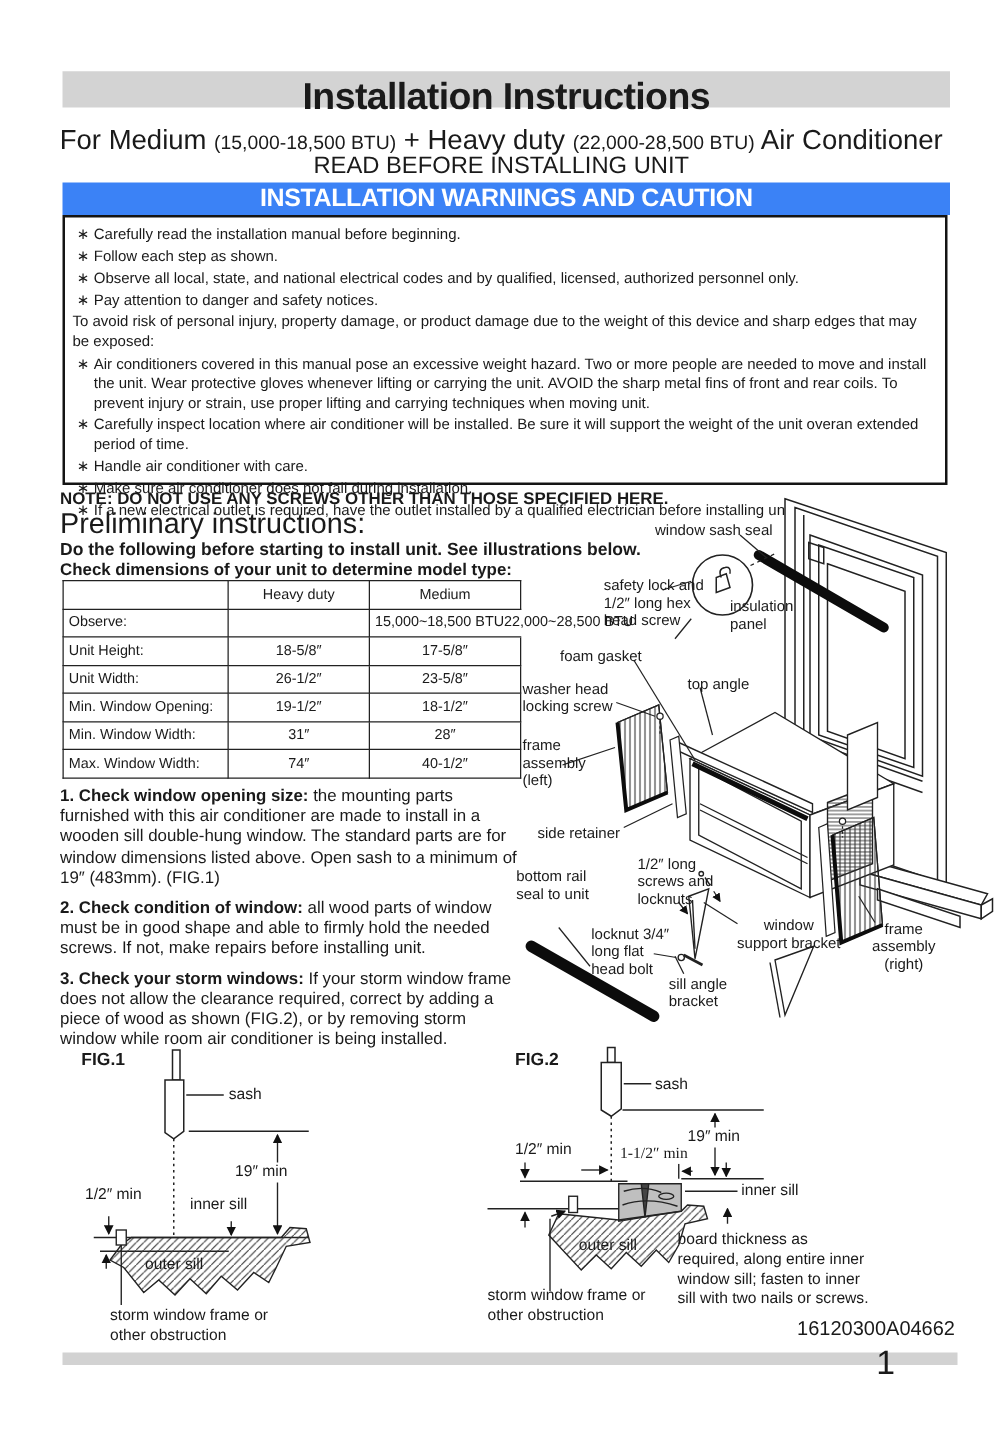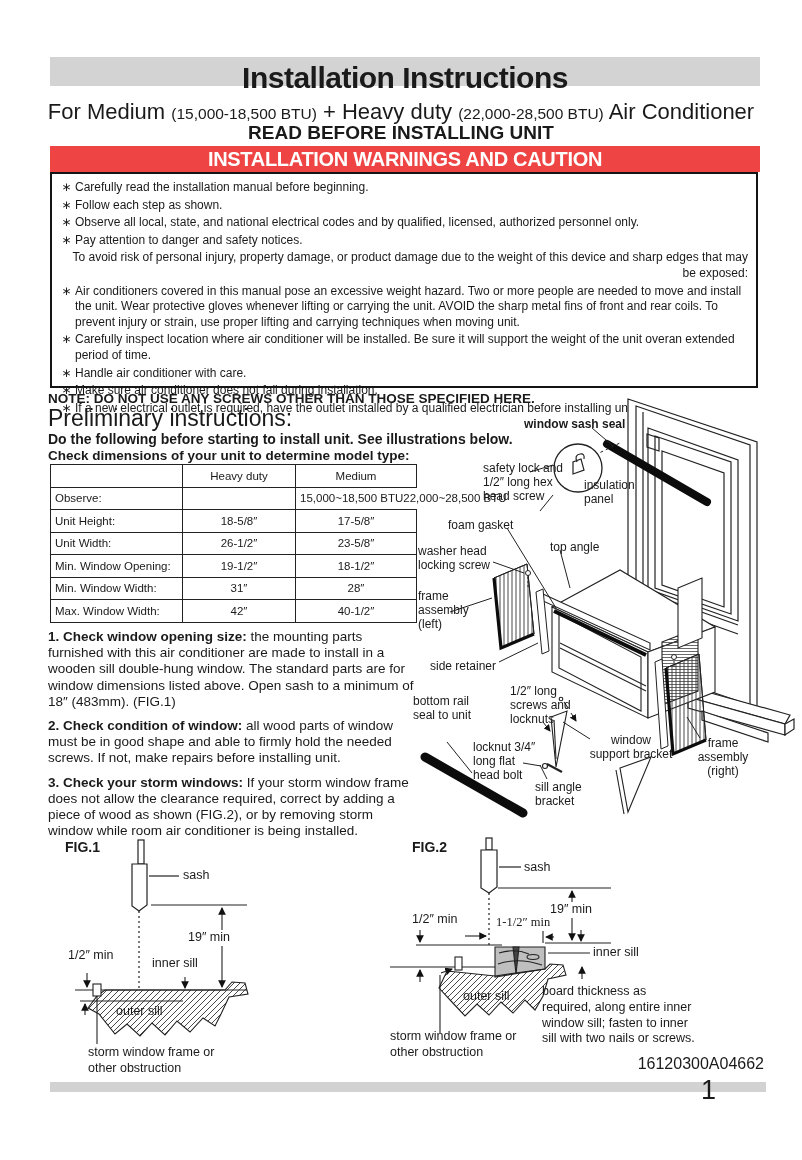--- a/index.html
+++ b/index.html
@@ -4,31 +4,31 @@
 <style>
   html,body{margin:0;padding:0;background:#fff;}
   .page{position:relative;width:802px;height:1160px;background:#fff;overflow:hidden;
         font-family:"Liberation Sans",sans-serif;color:#1a1a1a;}
   .abs{position:absolute;}
   
   .title-band{left:50px;top:57px;width:710px;height:29px;background:#d3d3d3;
               text-align:center;font-size:30px;font-weight:bold;line-height:41px;letter-spacing:-0.5px;}
   .subtitle{left:0;top:99px;width:802px;text-align:center;font-size:22px;white-space:nowrap;}
   .subtitle .small{font-size:15.5px;}
-  .read-before{left:0;top:122px;width:802px;text-align:center;font-weight:bold;font-size:19px;}
-  .banner{left:50px;top:146px;width:710px;height:26px;background:#ef4444;color:#fff;
+  .read-before{left:0;top:122px;width:802px;text-align:center;font-weight:normal;font-size:19px;}
+  .banner{left:50px;top:146px;width:710px;height:26px;background:#3b82f6;color:#fff;
           font-weight:bold;font-size:20px;text-align:center;line-height:26px;letter-spacing:-0.3px;}
   
   .warnbox{left:50px;top:172px;width:708px;height:216px;border:2px solid #141414;box-sizing:border-box;
            padding:6px 8px 0 6px;font-size:12px;line-height:1.3;}
   .warnbox ul{list-style:none;margin:0;padding:0;}
   .warnbox li{display:flex;margin-bottom:2px;}
   .warnbox .b{flex:none;width:17px;text-align:center;font-size:12px;}
   .warnbox .t{flex:1;}
-  .warnbox p.inter{margin:1px 0 2px 0;text-align:right;}
+  .warnbox p.inter{margin:1px 0 2px 0;}
   
   .note{left:48px;top:391px;font-weight:bold;font-size:13.5px;}
   .prelim-h{left:48px;top:405px;font-size:23px;}
   .prelim-1{left:48px;top:431px;font-weight:bold;font-size:14px;}
   .prelim-2{left:48px;top:448px;font-weight:bold;font-size:13.5px;}
   
   table.dim{position:absolute;left:50px;top:464px;border-collapse:collapse;table-layout:fixed;
             width:366px;font-size:11.5px;}
   table.dim td{border:1.5px solid #222;height:21.5px;padding:0 4px;overflow:visible;}
   table.dim td.lbl{text-align:left;}
@@ -143,29 +143,29 @@
       <td class="val">19-1/2″</td>
       <td class="val">18-1/2″</td>
     </tr>
     <tr>
       <td class="lbl">Min. Window Width:</td>
       <td class="val">31″</td>
       <td class="val">28″</td>
     </tr>
     <tr>
       <td class="lbl">Max. Window Width:</td>
-      <td class="val">42″</td>
+      <td class="val">74″</td>
       <td class="val">40-1/2″</td>
     </tr>
   </tbody>
     </table>
 
   <div class="abs steps">
     <p><span class="sb">1.  Check window opening size:</span>
-      <span>the mounting parts furnished with this air conditioner are made to install in a wooden sill double-hung window. The standard parts are for window dimensions listed above. Open sash to a minimum of 18″ (483mm). (FIG.1)</span></p>
+      <span>the mounting parts furnished with this air conditioner are made to install in a wooden sill double-hung window. The standard parts are for window dimensions listed above. Open sash to a minimum of 19″ (483mm). (FIG.1)</span></p>
     <p><span class="sb">2.  Check condition of window:</span>
       <span>all wood parts of window must be in good shape and able to firmly hold the needed screws. If not, make repairs before installing unit.</span></p>
     <p><span class="sb">3.  Check your storm windows:</span>
       <span>If your storm window frame does not allow the clearance required, correct by adding a piece of wood as shown (FIG.2), or by removing storm window while room air conditioner is being installed.</span></p>
   </div>
 
   <svg style="left:410px;top:395px;" width="392" height="460" viewBox="0 0 392 460">
     <defs>
       <pattern id="vh" width="4" height="6" patternUnits="userSpaceOnUse">
           <path d="M2,0 V6" stroke="#333" stroke-width="0.9"></path>
@@ -252,21 +252,21 @@
       <line x1="133" y1="327" x2="140" y2="336" marker-end="url(#ah)"></line>
       <line x1="161" y1="318" x2="166" y2="326" marker-end="url(#ah)"></line>
       <line x1="37" y1="347" x2="62" y2="378"></line>
       <line x1="113" y1="368" x2="131" y2="371"></line>
       <line x1="180" y1="344" x2="153" y2="327"></line>
       <line x1="137" y1="384" x2="130" y2="370"></line>
       <line x1="290" y1="343" x2="277" y2="322"></line>
     </g>
   </svg>
 
-  <div class="dlabel" style="left:524px;top:417px;font-weight:bold;">window sash seal</div>
+  <div class="dlabel" style="left:524px;top:417px;">window sash seal</div>
   <div class="dlabel" style="left:483px;top:461px;">safety lock and
 1/2″ long hex
 head screw</div>
   <div class="dlabel" style="left:584px;top:478px;">insulation
 panel</div>
   <div class="dlabel" style="left:448px;top:518px;text-align:center;">foam gasket</div>
   <div class="dlabel" style="left:550px;top:540px;">top angle</div>
   <div class="dlabel" style="left:418px;top:544px;">washer head
 locking screw</div>
   <div class="dlabel" style="left:418px;top:589px;">frame

